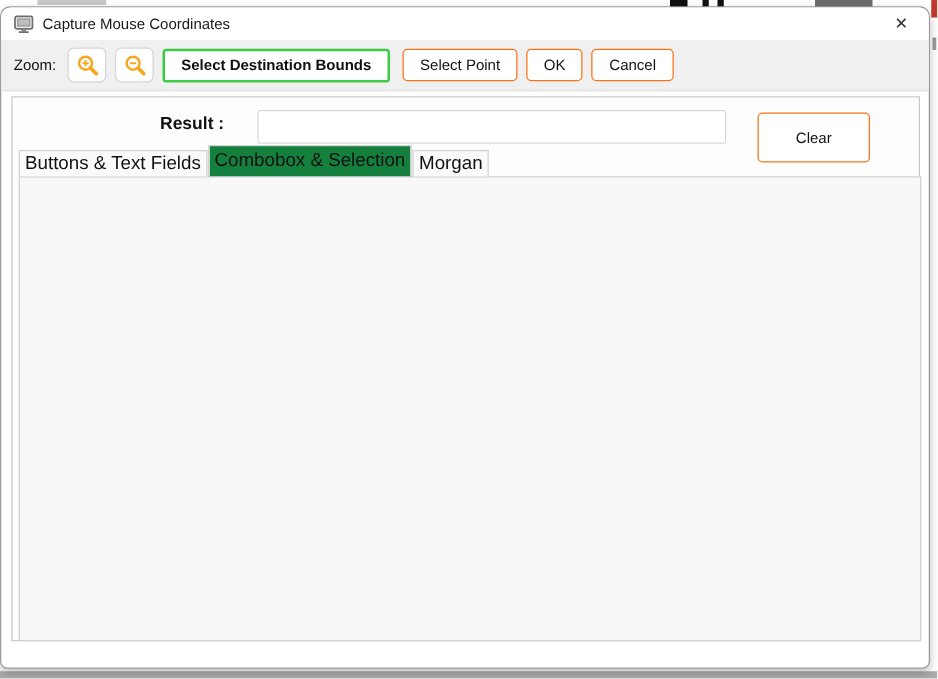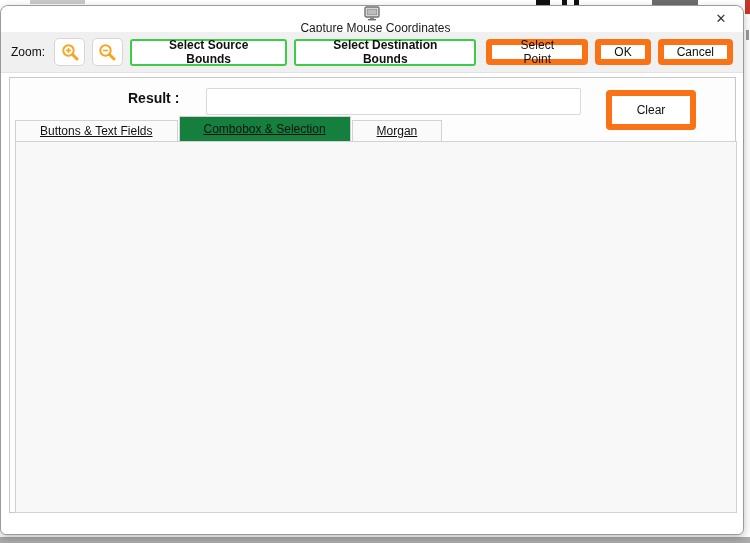--- a/index.html
+++ b/index.html
@@ -7,46 +7,46 @@
   .screen{position:relative;width:750px;height:543px;background:#fff;overflow:hidden;}
 
   
   .frag{position:absolute;}
   .bottom-strip{position:absolute;left:0;top:537px;width:750px;height:6px;background:#acacac;}
 
   
   .dialog{position:absolute;left:0;top:5px;width:744px;height:530px;background:#fff;
     border:1px solid #9a9a9a;border-radius:8px 8px 6px 6px;box-shadow:0 3px 8px rgba(0,0,0,.25);}
   .titlebar{position:absolute;left:0;top:0;width:100%;height:26px;display:flex;align-items:center;
-    padding:0 10px;background:#fff;border-radius:8px 8px 0 0;flex-direction:column;}
+    padding:0 10px;background:#fff;border-radius:8px 8px 0 0;}
   .title-text{font-size:12px;color:#1a1a1a;margin-left:7px;}
   .close-btn{position:absolute;right:12px;top:4px;width:20px;height:18px;text-align:center;
     font-size:13px;line-height:18px;color:#333;cursor:default;}
 
   .toolbar{position:absolute;left:0;top:26px;width:100%;height:41px;background:#f0f0f0;
     border-bottom:1px solid #e2e2e2;display:flex;align-items:center;padding:0 10px;gap:7px;}
   .zoom-label{font-size:12px;color:#111;margin-right:2px;}
   .tool-btn{background:#fff;border:1px solid #d6d6d6;border-radius:5px;height:28px;
     display:flex;align-items:center;justify-content:center;}
   .icon-btn{width:31px;}
-  .btn{background:#fff;border:6px solid #f97316;border-radius:4px;height:27px;
+  .btn{background:#fff;border:1px solid #f97316;border-radius:4px;height:27px;
     font-size:12px;color:#111;display:flex;align-items:center;justify-content:center;padding:0 13px;}
   .btn-green{border:2px solid #3ecc47;border-radius:3px;font-weight:600;}
   .btn-sm{height:26px;}
 
   .panel{position:absolute;left:8px;top:71px;width:727px;height:436px;background:#fdfdfd;
     border:1px solid #c9c9c9;}
   .result-label{position:absolute;left:127px;top:84px;font-size:14px;font-weight:bold;color:#111;}
   .result-input{position:absolute;left:205px;top:82px;width:375px;height:27px;border:1px solid #d9d9d9;
     border-radius:2px;background:#fff;font-size:12px;padding:0 6px;outline:none;}
   .clear-btn{position:absolute;left:605px;top:84px;width:90px;height:40px;}
 
   .tabs{position:absolute;left:14px;top:114px;height:21px;display:flex;align-items:flex-end;z-index:3;}
-  .tab{height:21px;line-height:20px;padding:0 24px;font-size:12px;color:#111;background:#fafafa;
-    border:1px solid #d2d2d2;border-bottom:none;margin-right:1px;text-decoration:underline;}
+  .tab{height:21px;line-height:20px;padding:0 4px;font-size:15px;color:#111;background:#fafafa;
+    border:1px solid #d2d2d2;border-bottom:none;margin-right:1px;}
   .tab.active{height:25px;line-height:24px;margin-top:-4px;background:#15803d;position:relative;z-index:4;}
   .tabpage{position:absolute;left:14px;top:135px;width:722px;height:372px;background:#f8f8f8;
     border:1px solid #d2d2d2;z-index:1;}
 
   .group{position:absolute;border:1px solid #dcdcdc;background:#ffffe1;}
   .group-label{position:absolute;top:-7px;left:8px;padding:0 4px;font-size:11px;color:#111;background:#ffffe1;}
   .group-gray{background:#f8f8f8;}
   .group-gray .group-label{background:#f8f8f8;}
 
   .combo{position:absolute;left:18px;width:130px;height:22px;background:#fff;border:1px solid #ababab;
@@ -114,21 +114,20 @@
       </div>
       <div class="tool-btn icon-btn">
         <span style="display:inline-flex;">
           <svg width="18" height="18" viewBox="0 0 18 18">
             <circle cx="7.5" cy="7.5" r="5.2" fill="none" stroke="#f5a623" stroke-width="2"></circle>
             <line x1="11.5" y1="11.5" x2="16" y2="16" stroke="#f5a623" stroke-width="3" stroke-linecap="round"></line>
             <line x1="5" y1="7.5" x2="10" y2="7.5" stroke="#f5a623" stroke-width="1.6"></line>
           </svg>
         </span>
       </div>
-      <button class="btn btn-green">Select Source Bounds</button>
       <button class="btn btn-green">Select Destination Bounds</button>
       <button class="btn btn-sm" style="margin-left:3px;">Select Point</button>
       <button class="btn btn-sm">OK</button>
       <button class="btn btn-sm">Cancel</button>
     </div>
 
     <div class="panel"></div>
 
     <span class="result-label">Result :</span>
     <input class="result-input" type="text" value="" style="">

